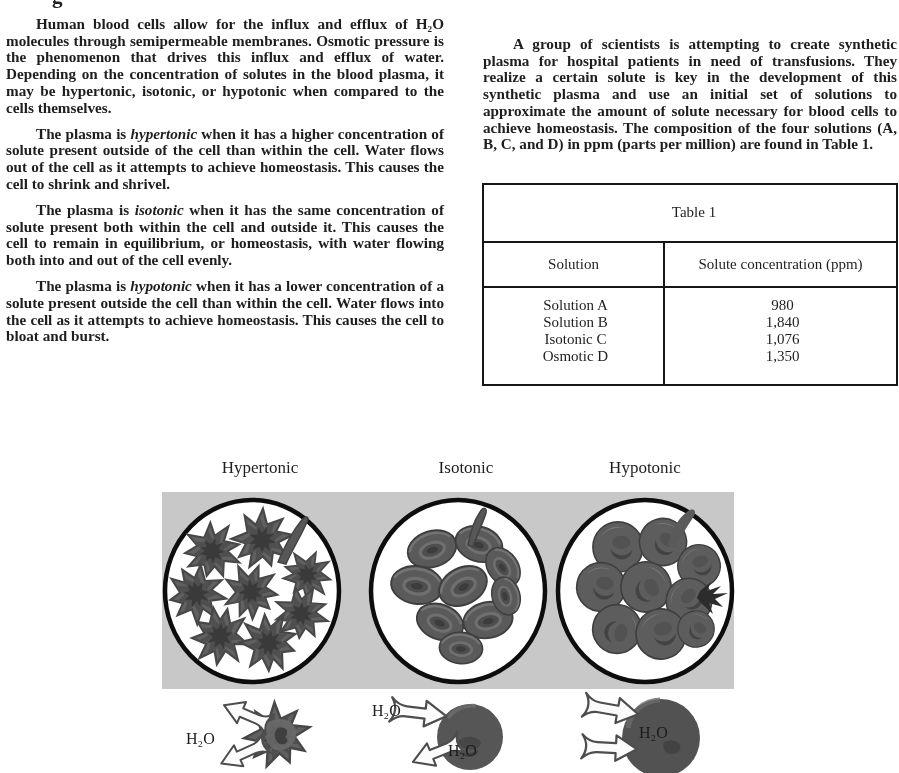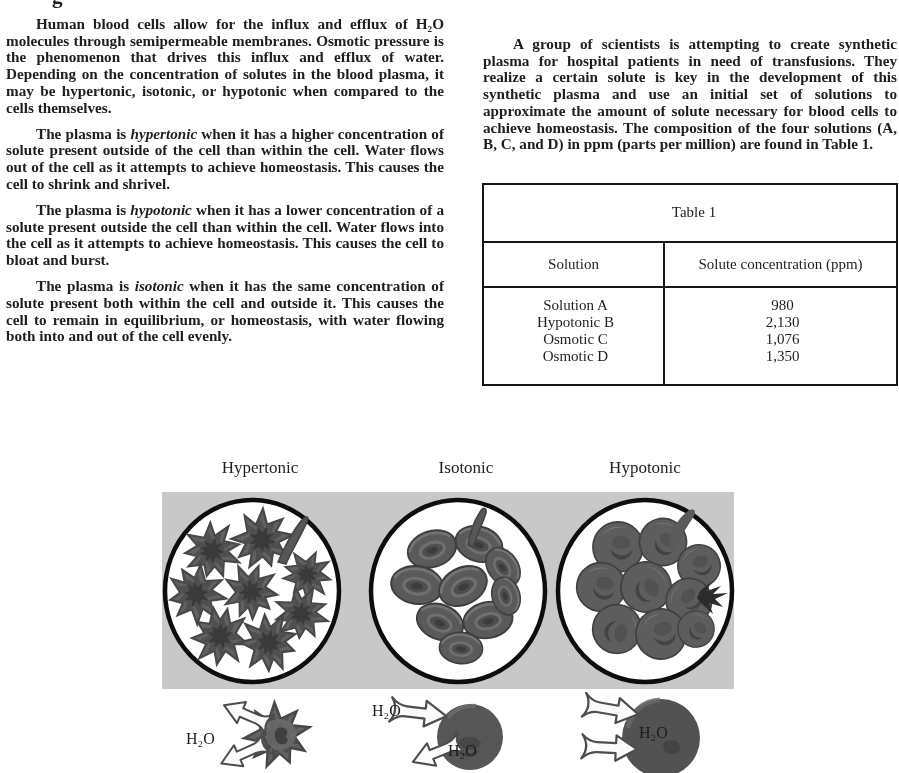--- a/index.html
+++ b/index.html
@@ -40,22 +40,22 @@
 </head>
 <body>
 
 <div class="frag">
     <div>g</div>
   </div>
 
 <div class="col col1">
   <p>Human blood cells allow for the influx and efflux of H₂O molecules through semipermeable membranes. Osmotic pressure is the phenomenon that drives this influx and efflux of water. Depending on the concentration of solutes in the blood plasma, it may be hypertonic, isotonic, or hypotonic when compared to the cells themselves.</p>
   <p><span>The plasma is </span><i>hypertonic</i><span> when it has a higher concentration of solute present outside of the cell than within the cell. Water flows out of the cell as it attempts to achieve homeostasis. This causes the cell to shrink and shrivel.</span></p>
+  <p><span>The plasma is </span><i>isotonic</i><span> when it has the same concentration of solute present both within the cell and outside it. This causes the cell to remain in equilibrium, or homeostasis, with water flowing both into and out of the cell evenly.</span></p>
   <p><span>The plasma is </span><i>hypotonic</i><span> when it has a lower concentration of a solute present outside the cell than within the cell. Water flows into the cell as it attempts to achieve homeostasis. This causes the cell to bloat and burst.</span></p>
-  <p><span>The plasma is </span><i>isotonic</i><span> when it has the same concentration of solute present both within the cell and outside it. This causes the cell to remain in equilibrium, or homeostasis, with water flowing both into and out of the cell evenly.</span></p>
 </div>
 
 <div class="col col2">
   <p>A group of scientists is attempting to create synthetic plasma for hospital patients in need of transfusions. They realize a certain solute is key in the development of this synthetic plasma and use an initial set of solutions to approximate the amount of solute necessary for blood cells to achieve homeostasis. The composition of the four solutions (A, B, C, and D) in ppm (parts per million) are found in Table 1.</p>
 </div>
 
 <table class="t1">
   <colgroup>
       <col style="width:181px">
       <col style="width:233px">
@@ -64,27 +64,27 @@
       <tr>
     <td class="cap" colspan="2">Table 1</td>
   </tr>
   <tr>
     <th>Solution</th>
     <th>Solute concentration (ppm)</th>
   </tr>
   <tr>
     <td class="list">
       <div>Solution A</div>
-      <div>Hypotonic B</div>
-      <div>Osmotic C</div>
+      <div>Solution B</div>
+      <div>Isotonic C</div>
       <div>Osmotic D</div>
     </td>
     <td class="list">
       <div>980</div>
-      <div>2,130</div>
+      <div>1,840</div>
       <div>1,076</div>
       <div>1,350</div>
     </td>
   </tr>
 </tbody>
   </table>
 
 <div class="cond-label" id="cond-hyper">Hypertonic</div>
 <div class="cond-label" id="cond-iso">Isotonic</div>
 <div class="cond-label" id="cond-hypo">Hypotonic</div>

